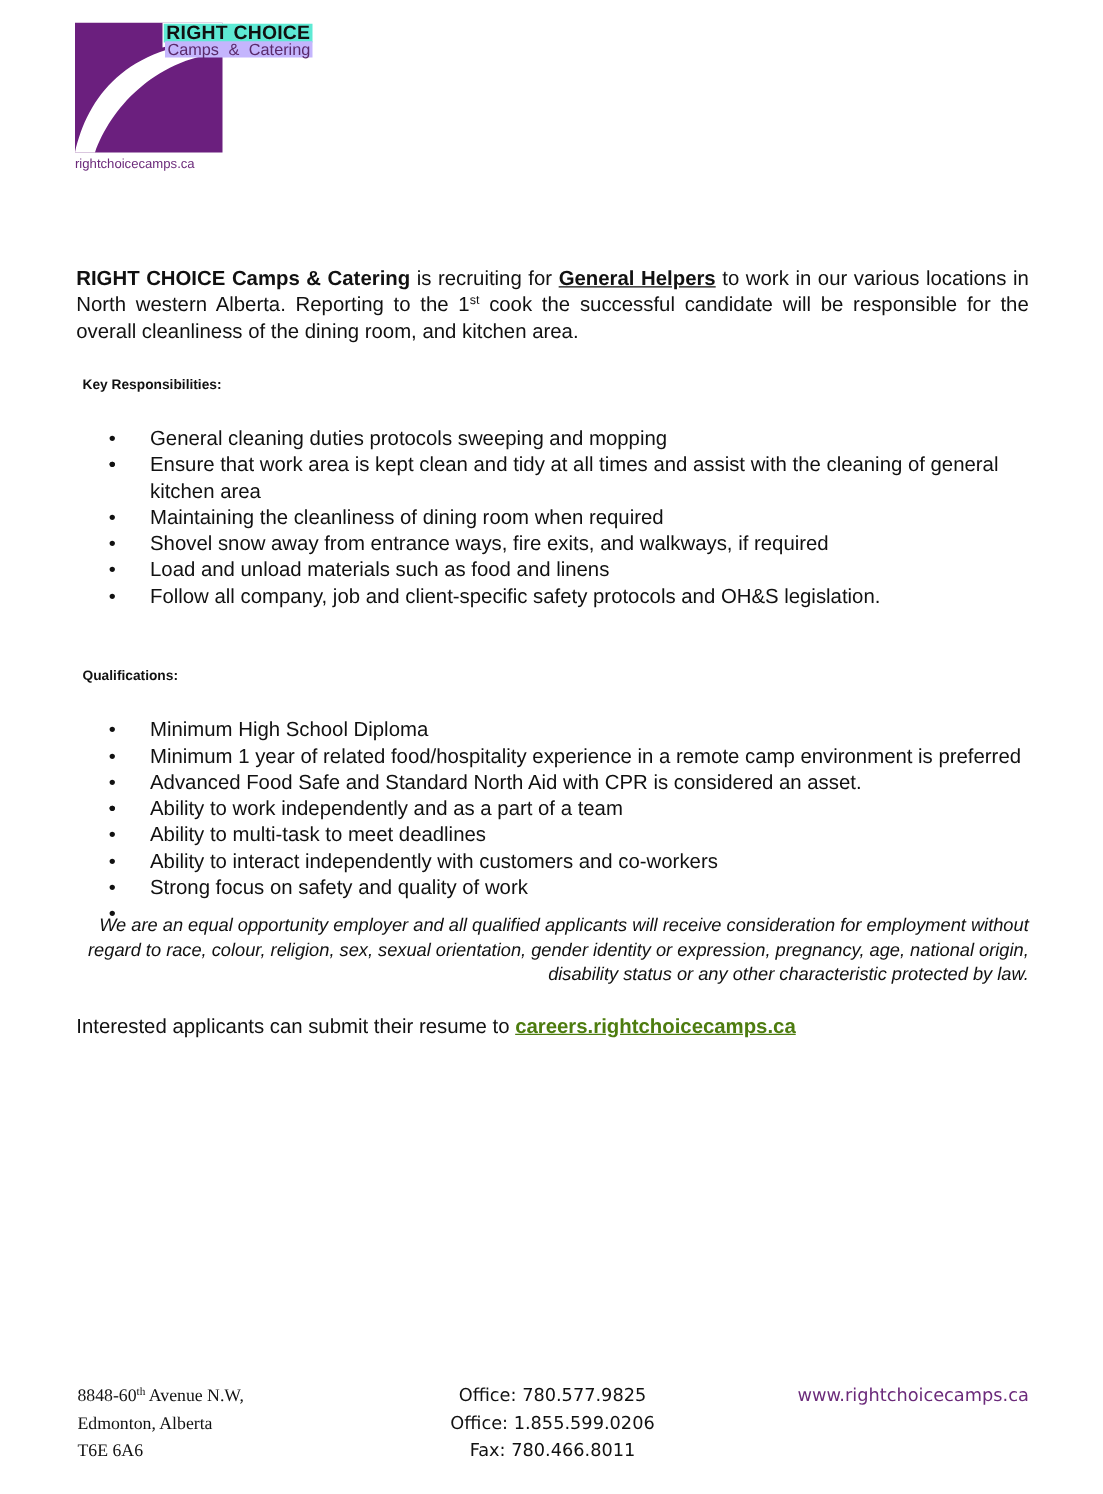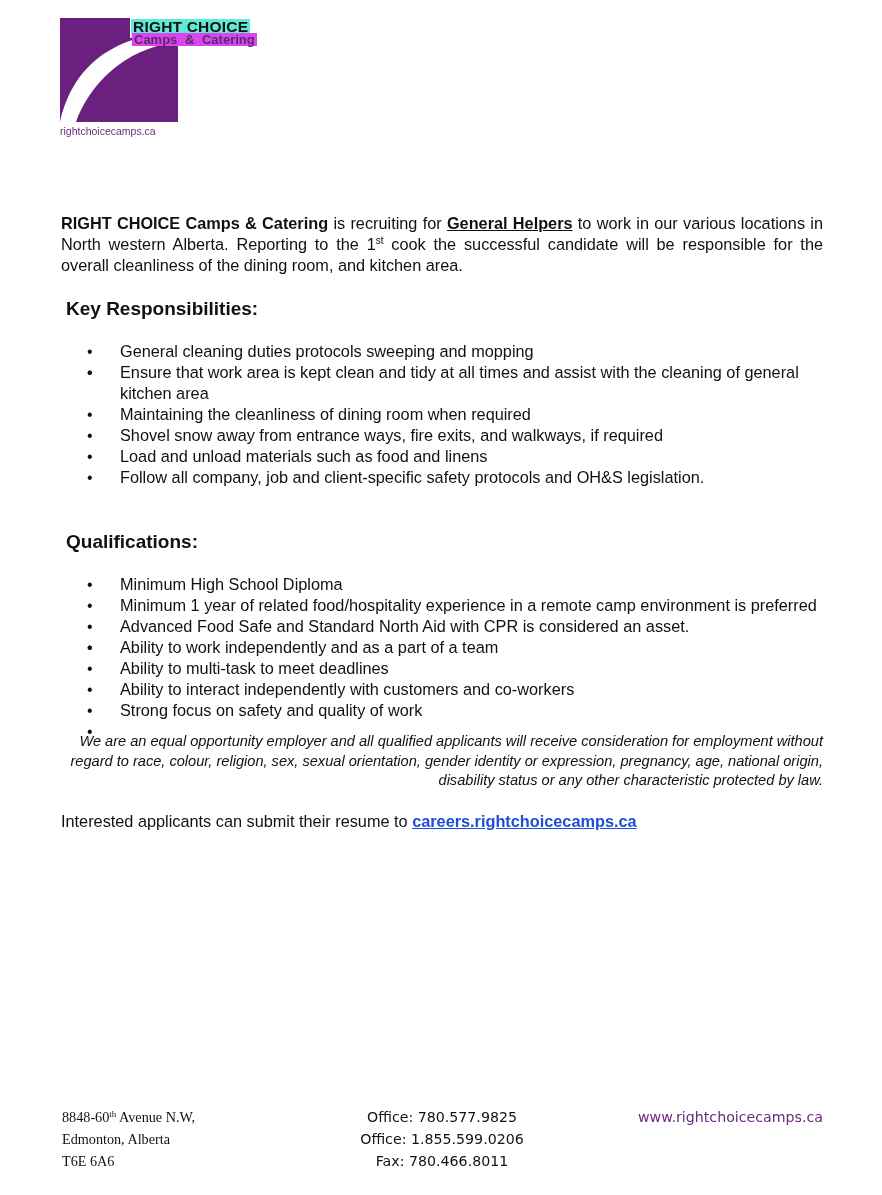--- a/index.html
+++ b/index.html
@@ -8,35 +8,35 @@
       font-family: "Liberation Sans", sans-serif; color: #111111;
     }
     .logo { position: absolute; left: 60px; top: 18px; width: 220px; height: 120px; }
     .logo svg { position: absolute; left: 0; top: 0; }
     .logo-title {
       position: absolute; left: 71px; top: 1px; font-weight: bold; font-size: 15.5px;
       letter-spacing: 0.2px; color: #111; background: #5eead4; padding: 0 2px; line-height: 15px;
     }
     .logo-sub {
       position: absolute; left: 72px; top: 15px; font-size: 13px; color: #5a2a6b;
-      word-spacing: 4px; background: #d946ef; padding: 0 2px; line-height: 13px; font-weight: bold;
+      word-spacing: 4px; background: #c4b5fd; padding: 0 2px; line-height: 13px;
     }
     .logo-url { position: absolute; left: 0; top: 107px; font-size: 10.5px; color: #6b2a7a; }
 
     .content { position: absolute; left: 61px; top: 213px; width: 762px; font-size: 16.3px; line-height: 21px; }
     .intro { text-align: justify; margin: 0; }
     .intro b.u { text-decoration: underline; }
     sup { font-size: 10px; line-height: 0; vertical-align: 6px; }
-    h3 { font-size: 19px; font-weight: bold; margin: 0; padding-left: 5px; }
+    h3 { font-size: 11px; font-weight: bold; margin: 0; padding-left: 5px; }
     ul { list-style: none; margin: 0; padding: 0; }
     ul li { position: relative; padding-left: 59px; }
     ul li .bullet { position: absolute; left: 26px; top: 0; font-size: 16px; }
     .eeo { font-style: italic; font-size: 14.6px; line-height: 19.5px; margin: 0; }
     .apply { margin: 0; }
-    .apply a { font-weight: bold; text-decoration: underline; color: #1d4ed8; }
+    .apply a { font-weight: bold; text-decoration: underline; color: #4d7c0f; }
 
     .footer { position: absolute; top: 1106px; left: 0; width: 882px; font-family: "DejaVu Sans", sans-serif; font-size: 14.2px; line-height: 22px; color: #111; }
     .foot-left { position: absolute; left: 62px; top: 0; font-family: Liberation Serif, serif; }
     .foot-mid { position: absolute; left: 342px; width: 200px; top: 0; text-align: center; }
     .foot-right { position: absolute; left: 600px; width: 223px; top: 0; text-align: right; color: #6b2a7a; }
     .foot-left sup { font-size: 9px; vertical-align: 5px; }
   </style>
 </head>
 <body>
 

